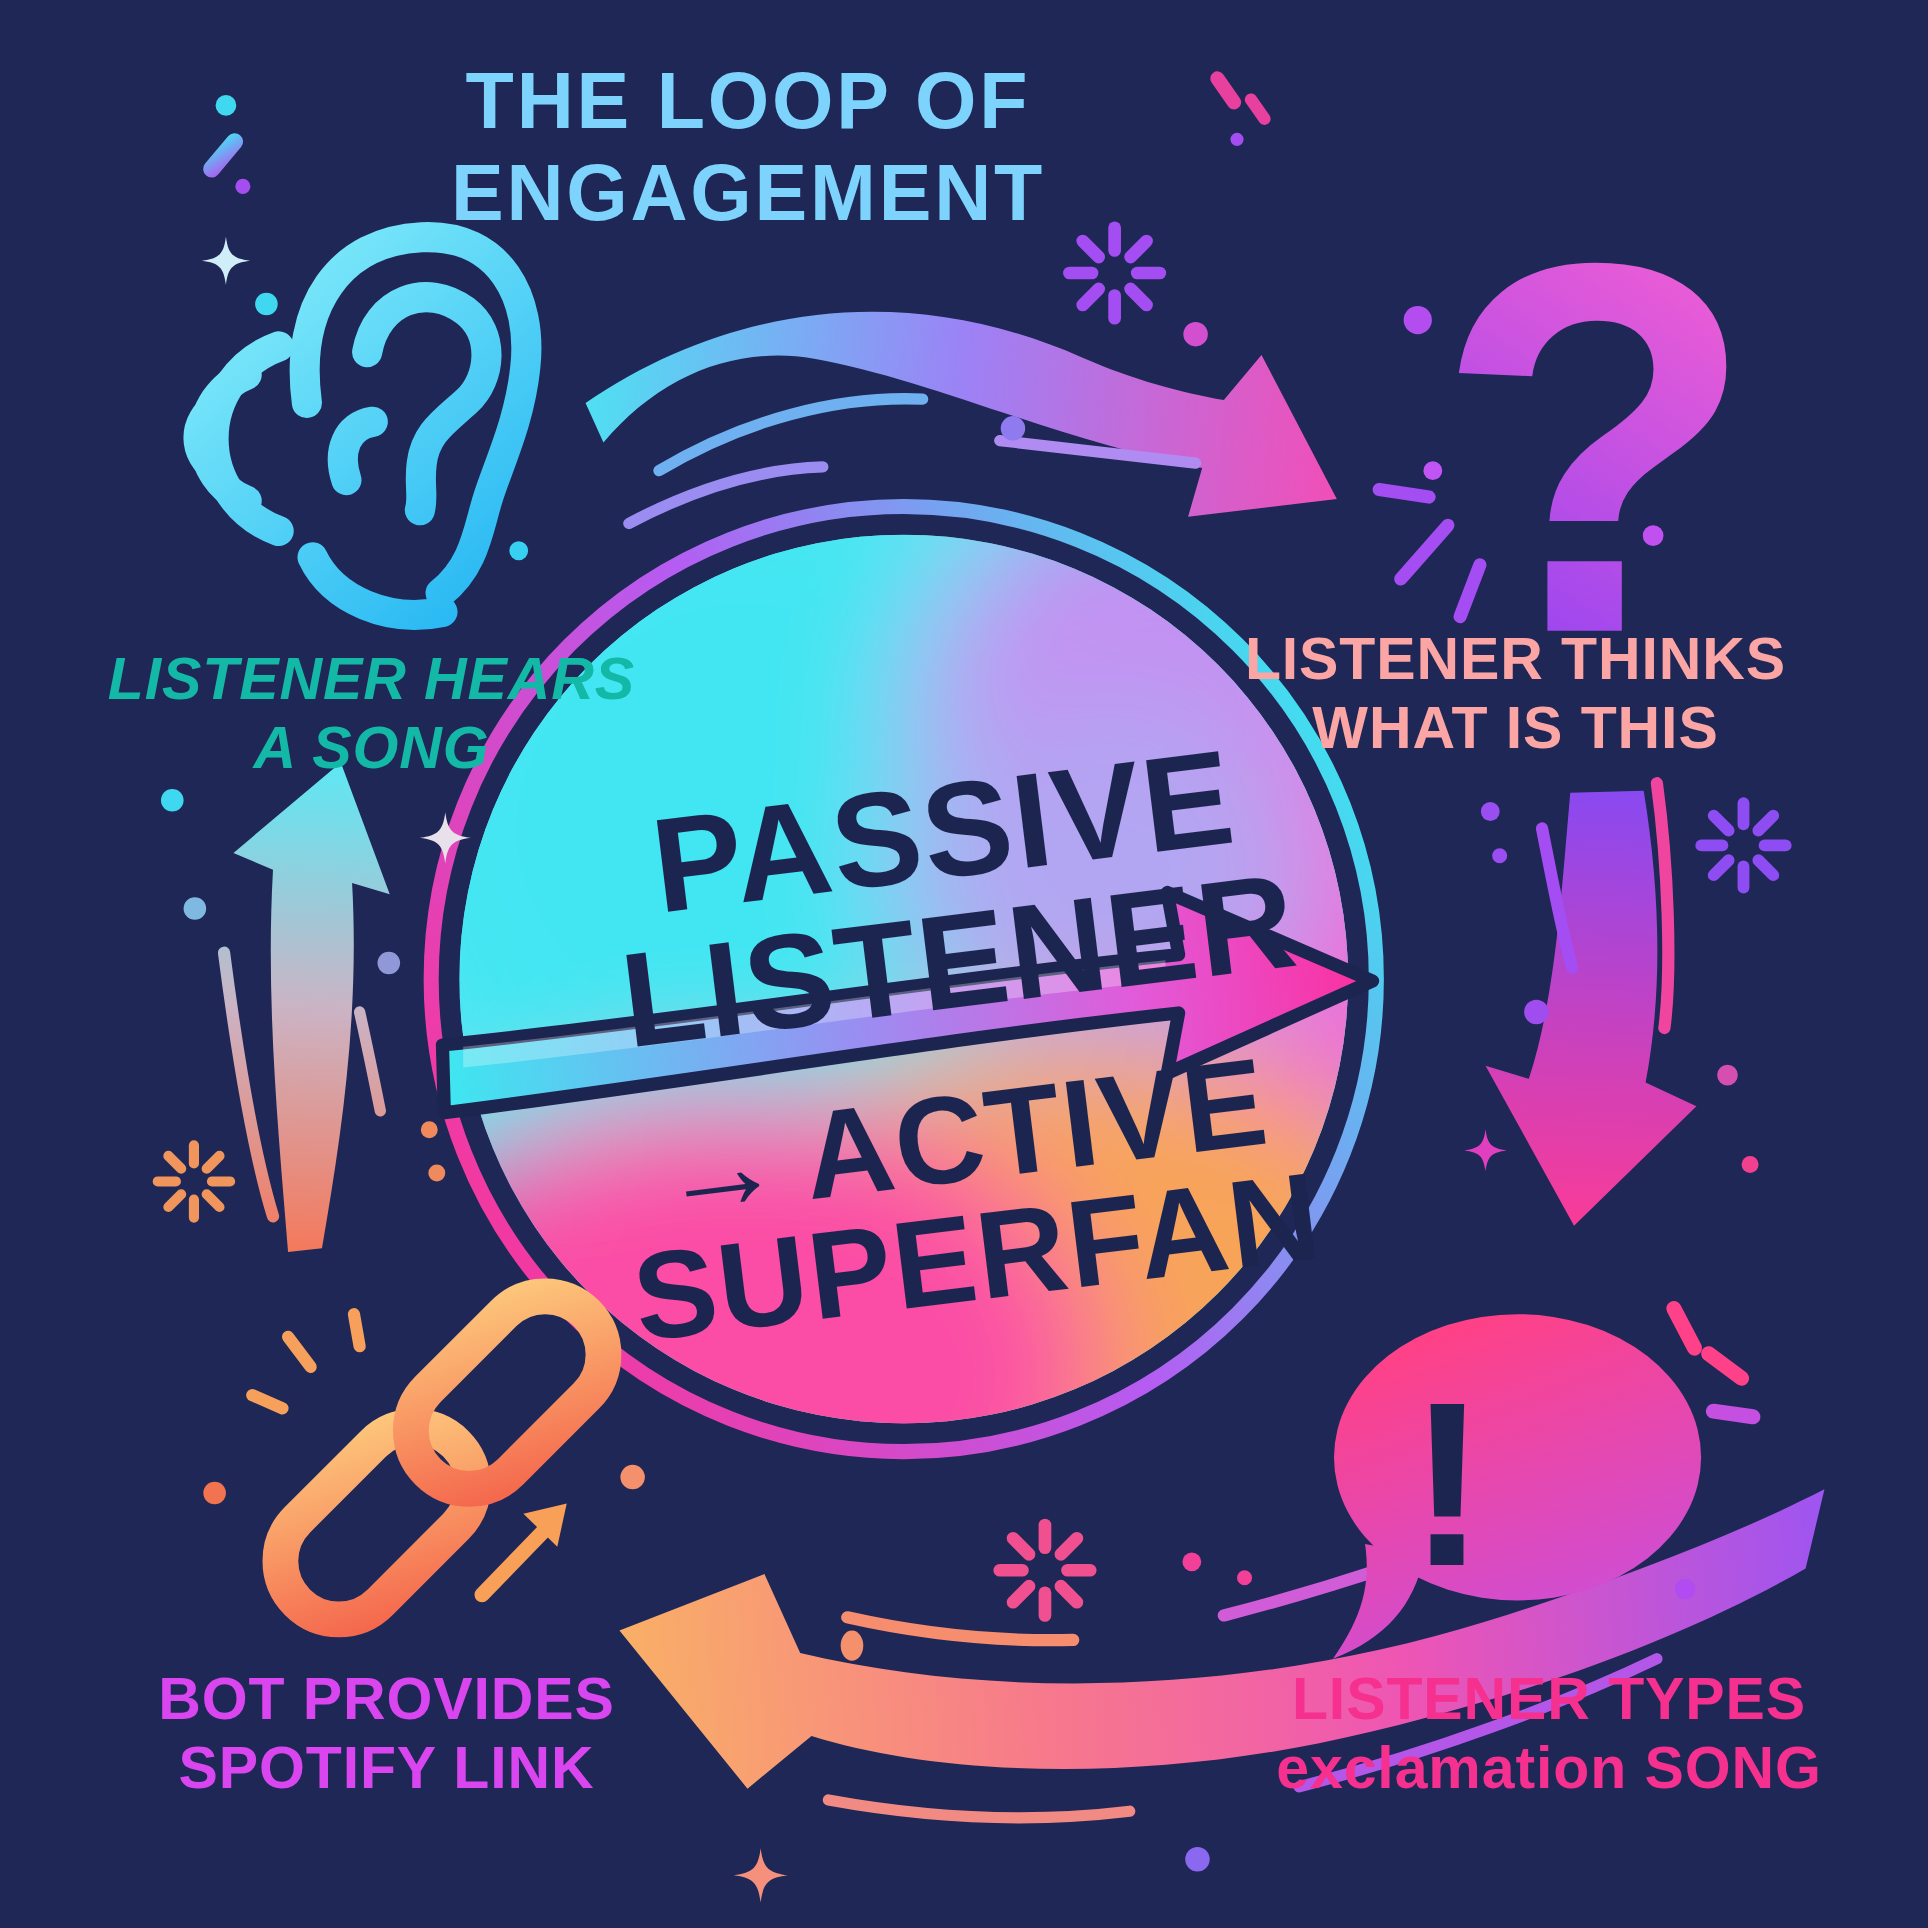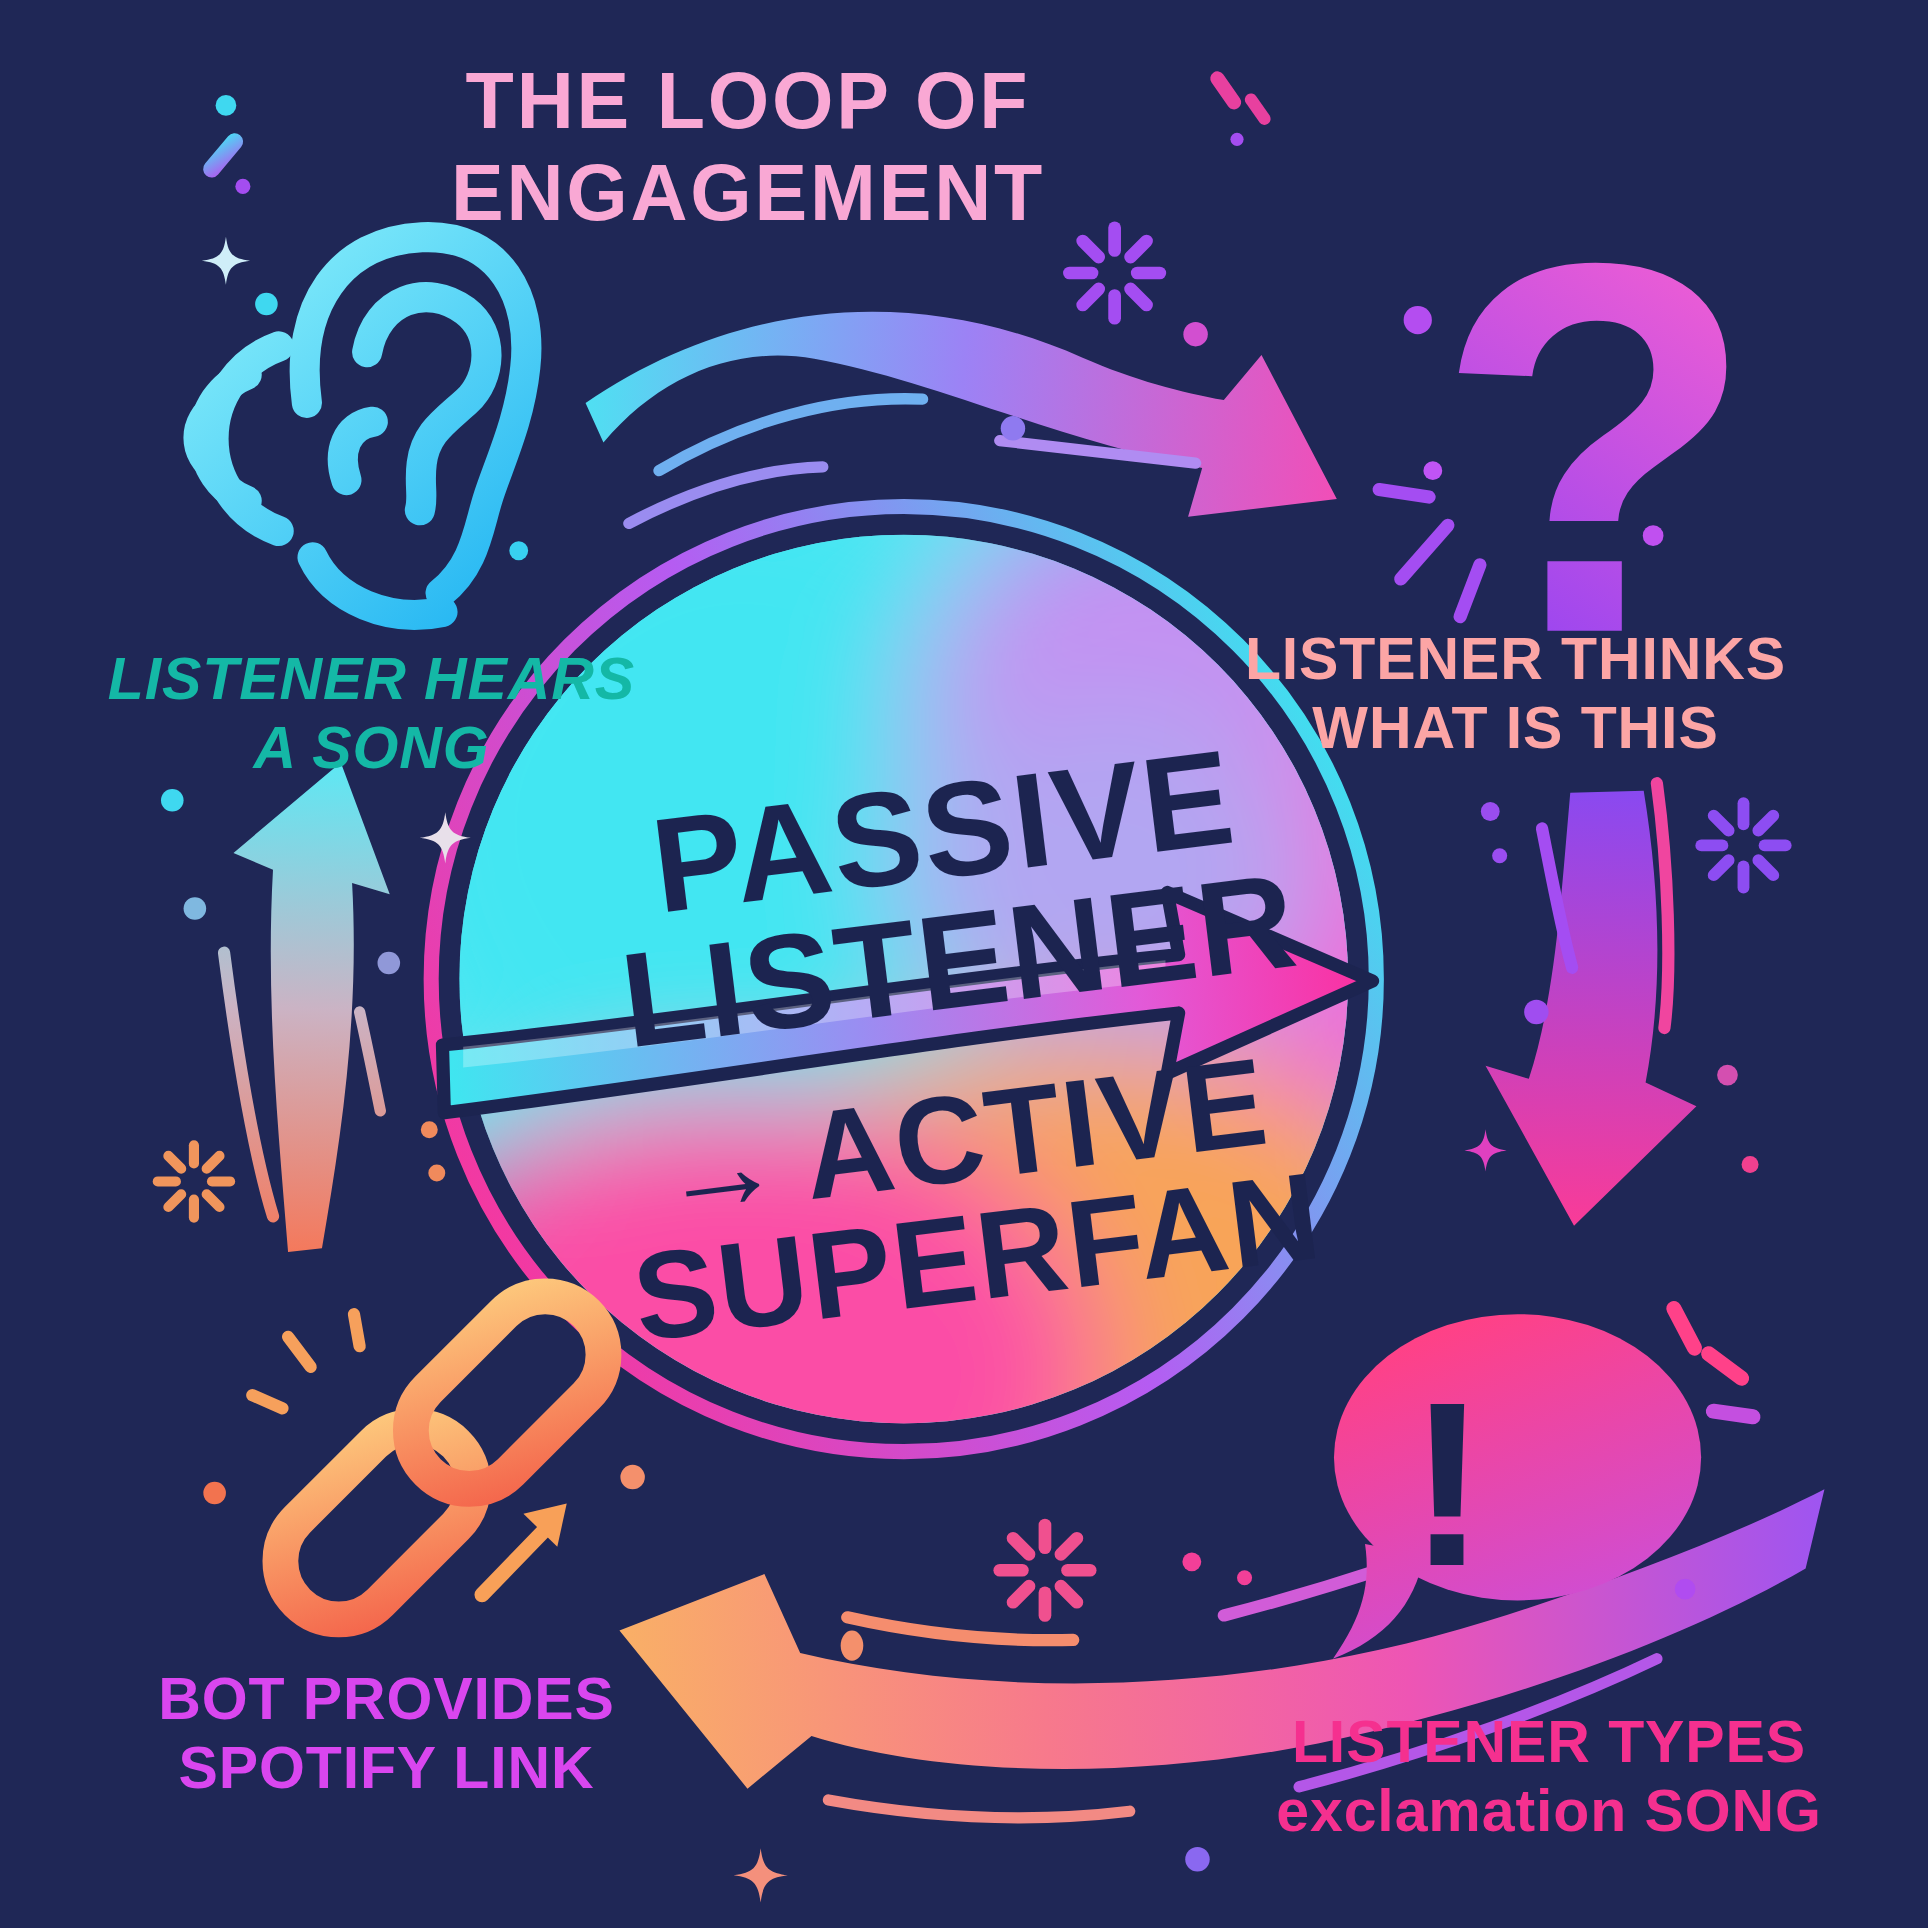--- a/index.html
+++ b/index.html
@@ -2,25 +2,25 @@
 <html style="font-size:15px"><head>
 <meta charset="utf-8">
 <style>
   html,body{margin:0;padding:0;background:#1f2756;}
   .canvas{
     position:relative;width:1928px;height:1928px;background:#1f2756;overflow:hidden;
     font-family:"Liberation Sans","DejaVu Sans",sans-serif;
   }
   .art{position:absolute;left:0;top:0;width:1928px;height:1928px;}
   .txt{position:absolute;text-align:center;font-weight:bold;}
-  .page-title{left:235px;top:55px;width:1026px;font-size:79px;letter-spacing:2.8px;color:#f9a8d4;}
+  .page-title{left:235px;top:55px;width:1026px;font-size:79px;letter-spacing:2.8px;color:#7dd3fc;}
   .stage-label{font-size:59px;line-height:1.17;letter-spacing:0.9px;}
   .label-hears {left:89px;  top:645px;  width:565px;color:#14b8a6;font-style:italic;}
   .label-thinks{left:1233px;top:625px;  width:565px;color:#fca5a5;}
-  .label-types{left:1257px;top:1665px; width:584px;color:#f5308f;margin-top:43px;}
+  .label-types{left:1257px;top:1665px; width:584px;color:#f5308f;}
   .label-link {left:104px; top:1665px; width:565px;color:#d946ef;}
   .center-block{color:#1c2450;letter-spacing:1.9px;transform:rotate(-7deg);}
   .passive-block{left:603px;top:766px;width:697px;font-size:134px;line-height:0.97;}
   .active-block{left:603px;top:1077px;width:734px;font-size:124px;line-height:0.97;}
   .active-block .arrow-glyph{margin-right:21px;}
   .bubble-bang{left:1391px;top:1367px;width:113px;font-size:234px;line-height:1;color:#1c2450;}
   .bubble-word{left:1480px;top:1431px;width:188px;font-size:83px;letter-spacing:1.9px;color:#1c2450;}
   .qmark{font-family:"Liberation Sans","DejaVu Sans",sans-serif;font-weight:bold;}
 </style>
 </head>

